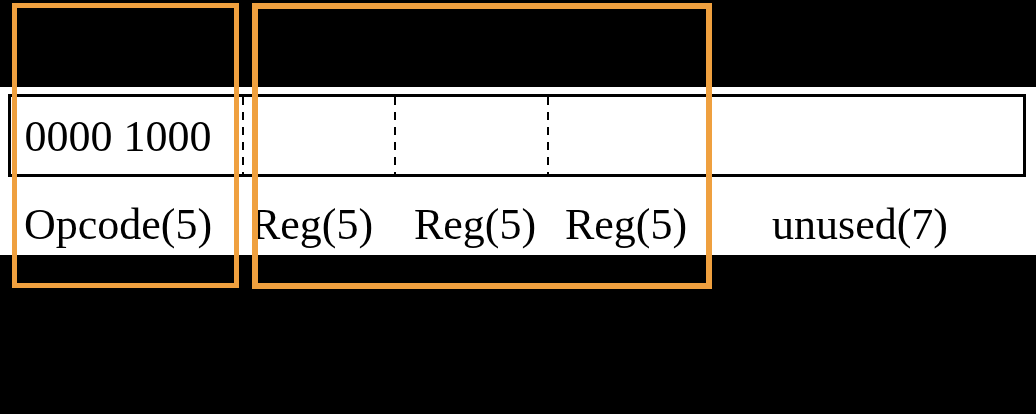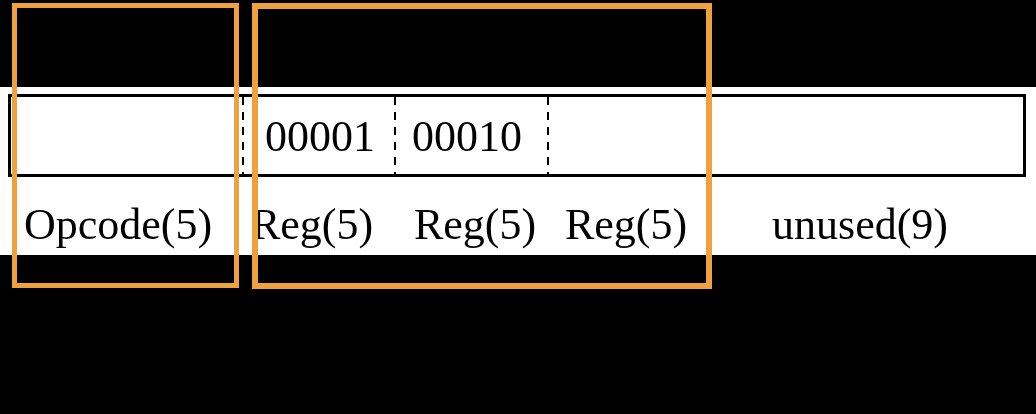--- a/index.html
+++ b/index.html
@@ -51,25 +51,24 @@
 
   <div class="strip"></div>
 
   <div class="fmt-table"></div>
 
   <div class="divider d1"></div>
   <div class="divider d2"></div>
   <div class="divider d3"></div>
   <div class="divider d4"></div>
 
-  <span class="bits f1">00001</span>
-  <span class="bits f2">00010</span>
+  <span class="bits f0">0000 1000</span>
 
   <span class="lbl f0">Opcode(5)</span>
   <span class="lbl f1">Reg(5)</span>
   <span class="lbl f2">Reg(5)</span>
   <span class="lbl f3">Reg(5)</span>
-  <span class="lbl f4">unused(9)</span>
+  <span class="lbl f4">unused(7)</span>
 
   <div class="hl opcode" style="border-color: rgb(239, 160, 63);"></div>
   <div class="hl regs" style="border-color: rgb(239, 160, 63);"></div>
 
 </div>
 
 </body></html>

